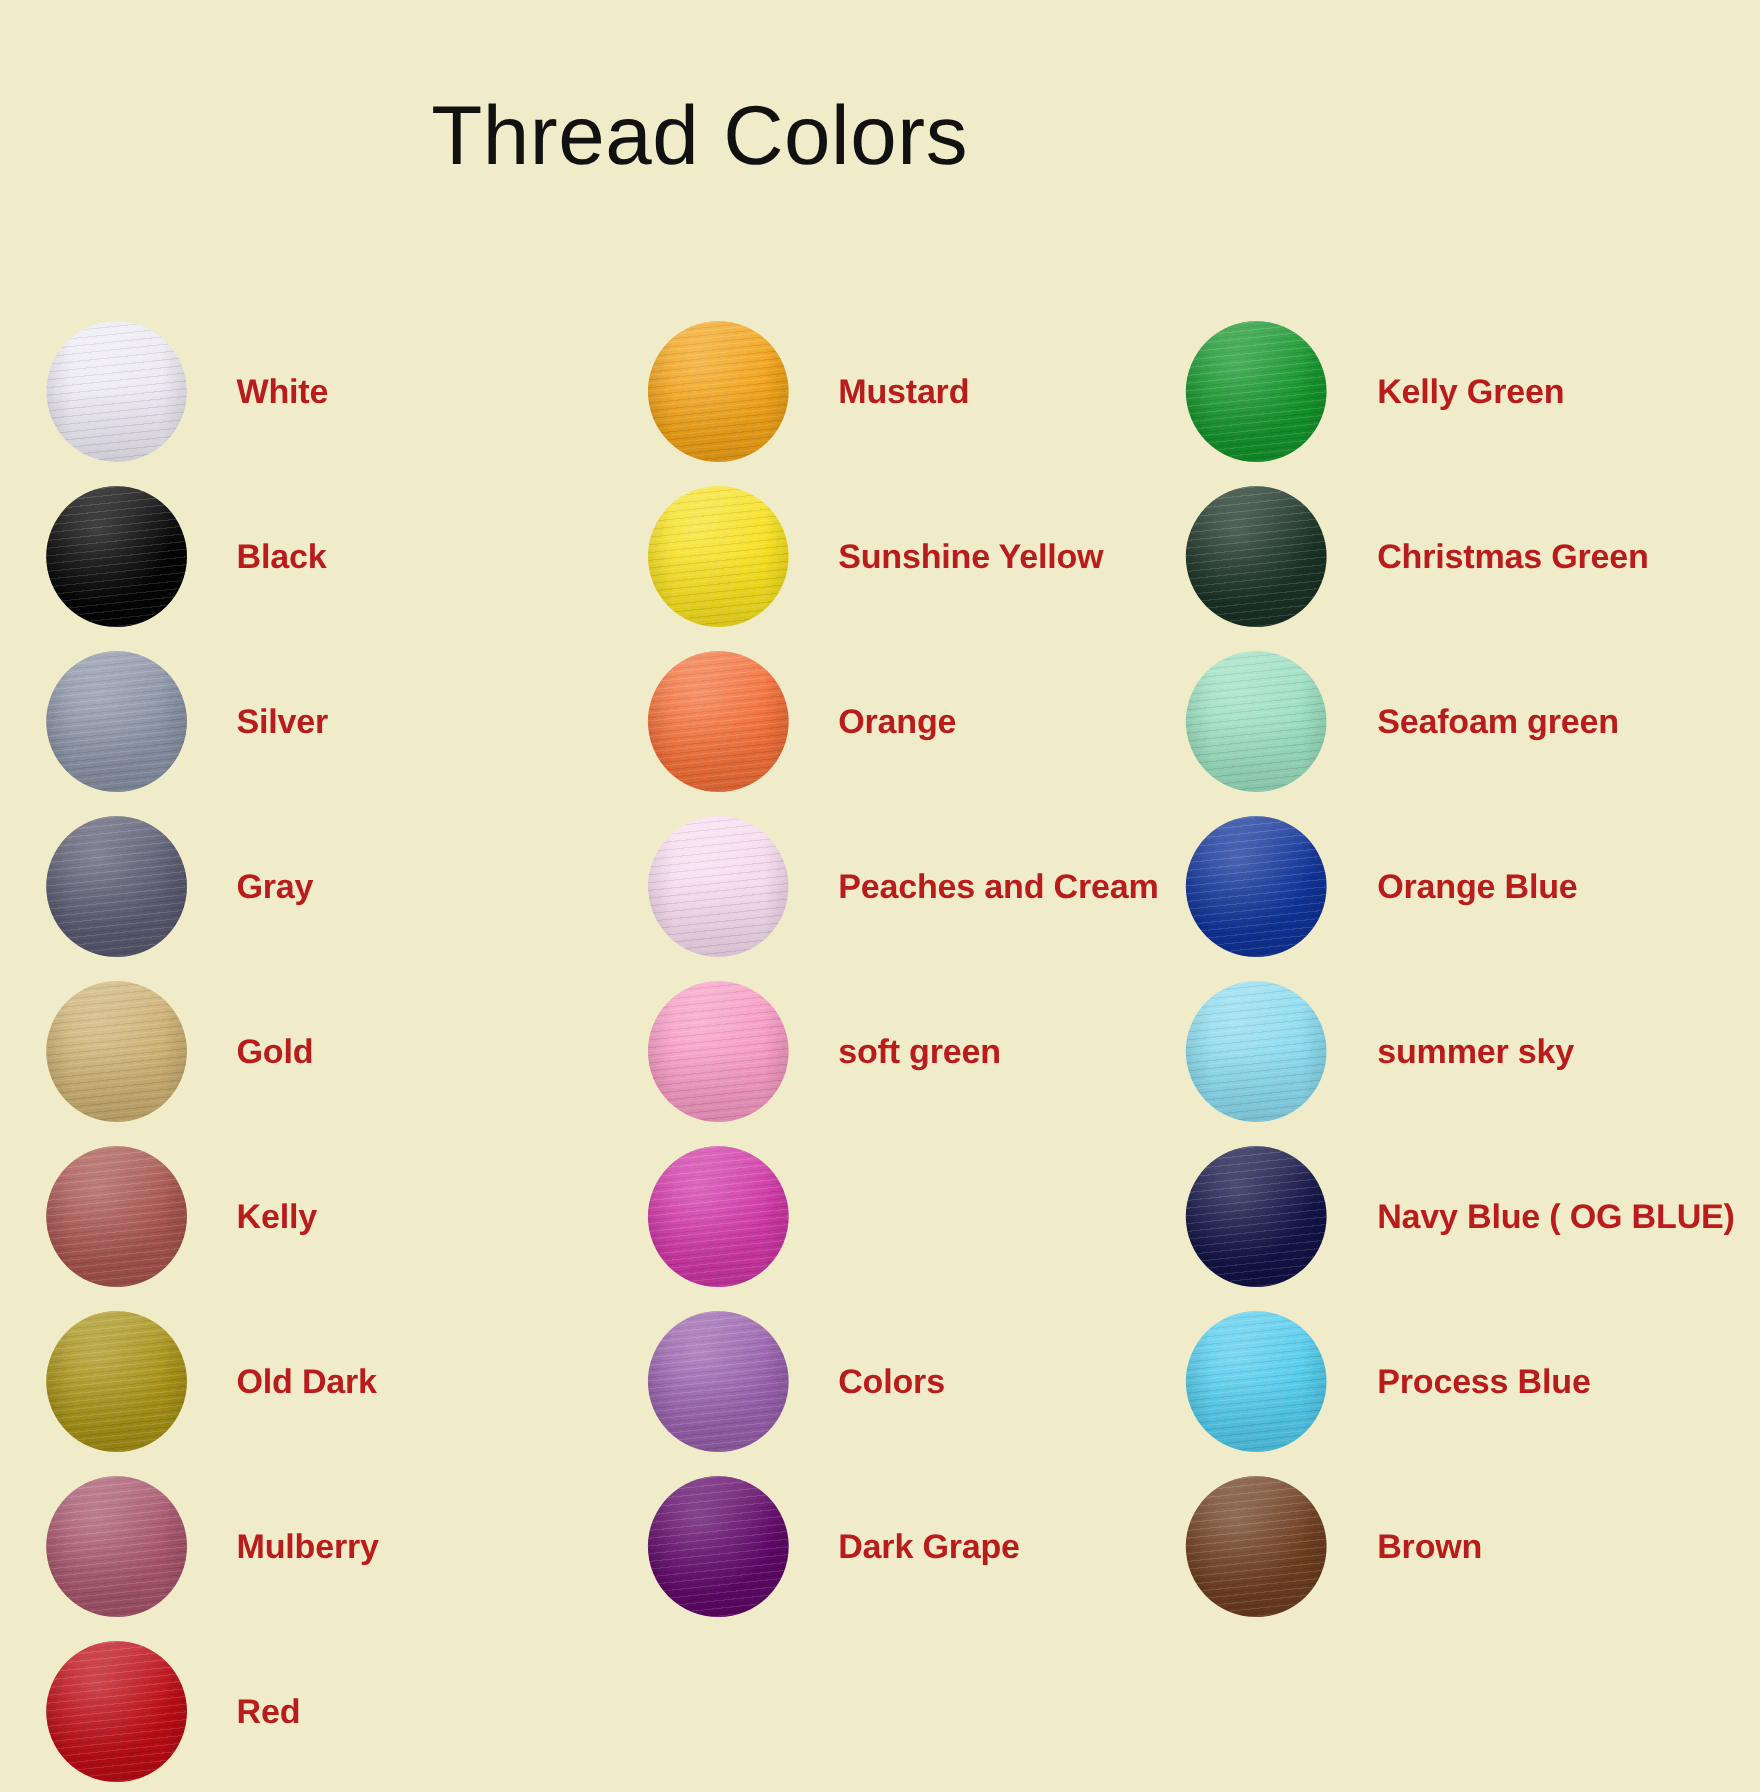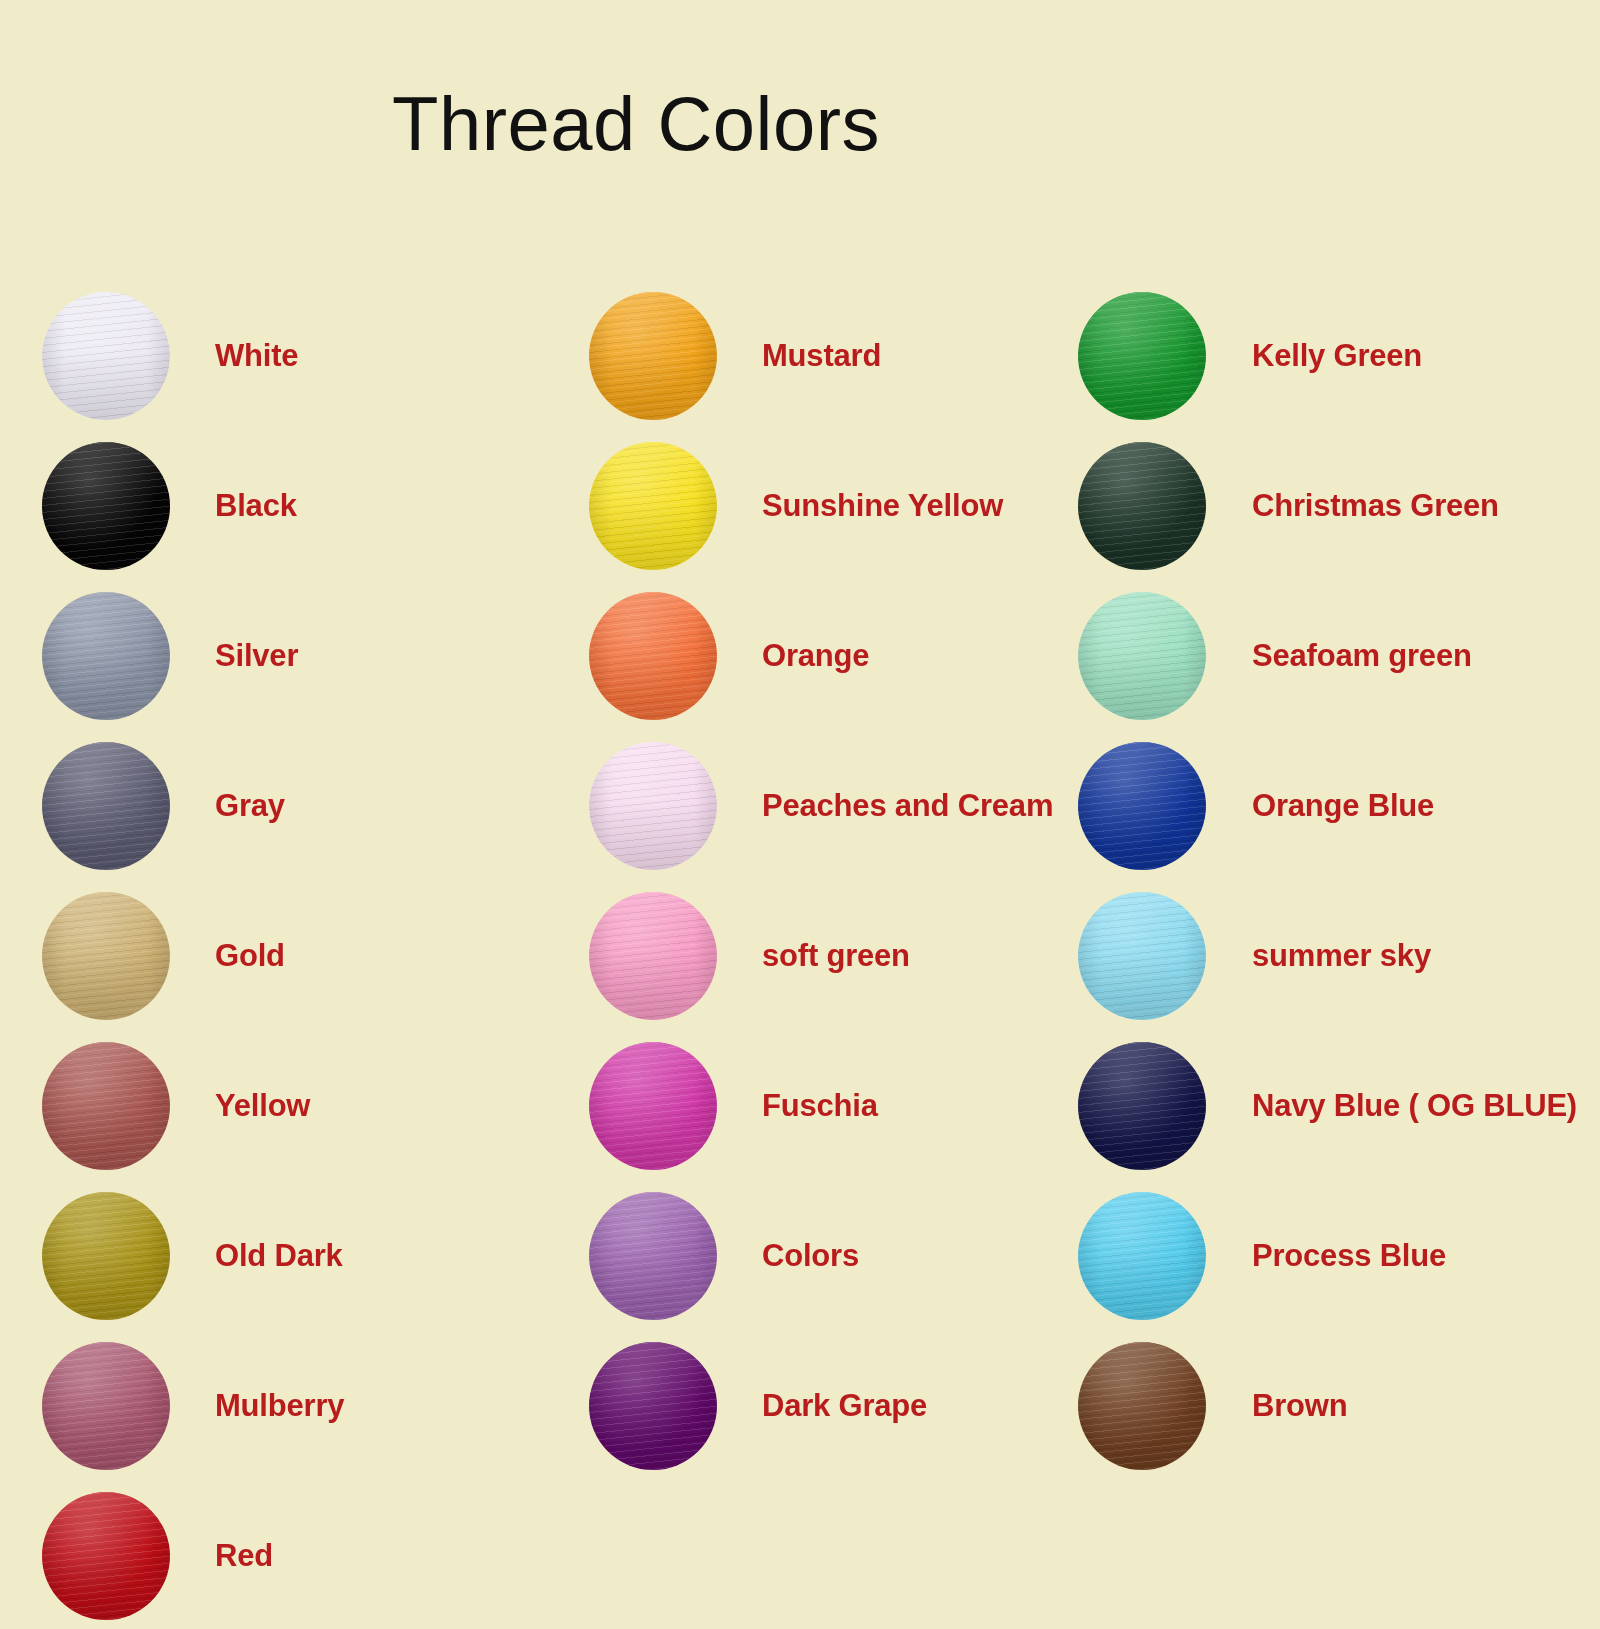--- a/index.html
+++ b/index.html
@@ -145,21 +145,21 @@
       <div class="swatch-row">
         <div class="swatch-dot" title="Gray" style="background-color: rgb(91, 91, 114);"></div>
         <div class="swatch-label">Gray</div>
       </div>
       <div class="swatch-row">
         <div class="swatch-dot" title="Gold" style="background-color: rgb(205, 177, 115);"></div>
         <div class="swatch-label">Gold</div>
       </div>
       <div class="swatch-row">
         <div class="swatch-dot" title="Copper" style="background-color: rgb(168, 85, 80);"></div>
-        <div class="swatch-label">Yellow</div>
+        <div class="swatch-label">Kelly</div>
       </div>
       <div class="swatch-row">
         <div class="swatch-dot" title="Old Gold" style="background-color: rgb(168, 147, 23);"></div>
         <div class="swatch-label">Old Dark</div>
       </div>
       <div class="swatch-row">
         <div class="swatch-dot" title="Mulberry" style="background-color: rgb(168, 86, 110);"></div>
         <div class="swatch-label">Mulberry</div>
       </div>
       <div class="swatch-row">
@@ -183,21 +183,20 @@
       <div class="swatch-row">
         <div class="swatch-dot" title="Peaches and Cream" style="background-color: rgb(246, 220, 239);"></div>
         <div class="swatch-label">Peaches and Cream</div>
       </div>
       <div class="swatch-row">
         <div class="swatch-dot" title="soft pink" style="background-color: rgb(247, 155, 196);"></div>
         <div class="swatch-label">soft green</div>
       </div>
       <div class="swatch-row">
         <div class="swatch-dot" title="Fuschia" style="background-color: rgb(209, 56, 168);"></div>
-        <div class="swatch-label">Fuschia</div>
       </div>
       <div class="swatch-row">
         <div class="swatch-dot" title="Orchid" style="background-color: rgb(154, 98, 174);"></div>
         <div class="swatch-label">Colors</div>
       </div>
       <div class="swatch-row">
         <div class="swatch-dot" title="Dark Grape" style="background-color: rgb(97, 9, 106);"></div>
         <div class="swatch-label">Dark Grape</div>
       </div>
     </div>

